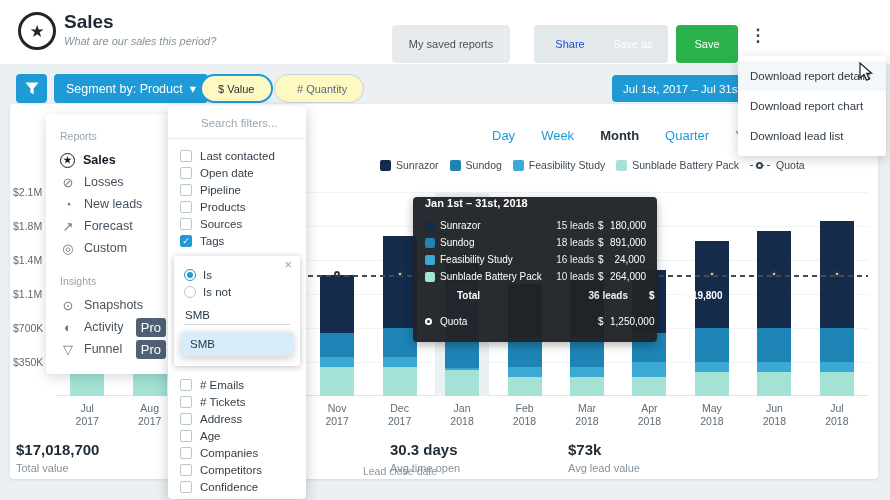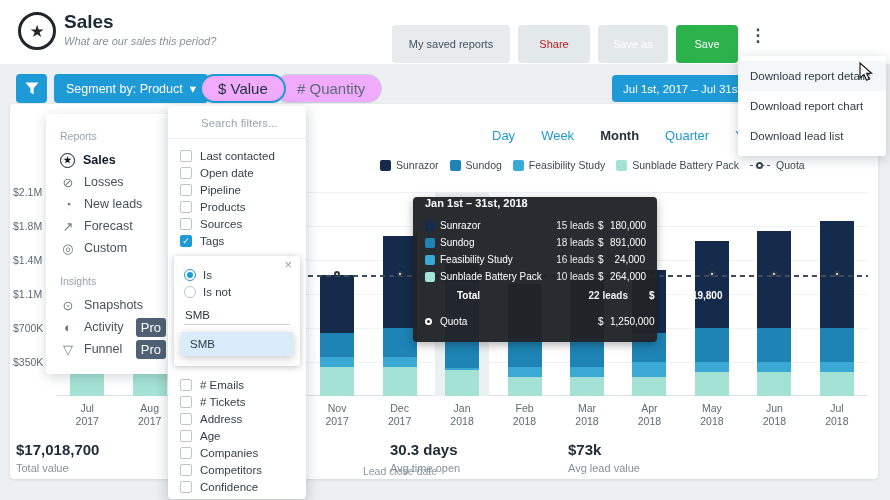--- a/index.html
+++ b/index.html
@@ -8,31 +8,31 @@
   .page { position:relative; width:890px; height:500px; }
 
   
   .header { position:absolute; left:0; top:0; width:890px; height:64px; background:#fff; }
   .logo { position:absolute; left:18px; top:12px; width:38px; height:38px; border:3px solid #20262c; border-radius:50%;
           display:flex; align-items:center; justify-content:center; font-size:17px; color:#20262c; background:#fff; }
   .h-title { position:absolute; left:64px; top:11px; font-size:19px; font-weight:bold; color:#1c2a36; }
   .h-sub { position:absolute; left:64px; top:35px; font-size:11px; font-style:italic; color:#84929c; }
   .btn { position:absolute; top:25px; height:38px; border-radius:4px; font-size:11px; display:flex; align-items:center; justify-content:center; white-space:nowrap; }
   .btn-saved { left:392px; width:118px; background:#e7ebee; color:#43525e; }
-  .btn-share { left:518px; width:72px; background:#e3e8eb; color:#b91c1c; }
+  .btn-share { left:534px; width:72px; background:#e3e8eb; color:#1d4ed8; }
   .btn-saveas { left:598px; width:70px; background:#e3e8eb; color:#fff; }
   .btn-save { left:676px; width:62px; background:#2bb24c; color:#fff; }
   .kebab { position:absolute; left:749px; top:25px; font-size:17px; font-weight:bold; color:#3e4a55; width:18px; text-align:center; }
 
   
   .tb-filter { position:absolute; left:16px; top:74px; width:31px; height:29px; background:#1e9ad6; border-radius:4px;
                display:flex; align-items:center; justify-content:center; z-index:2; }
   .tb-segment { position:absolute; left:54px; top:74px; height:29px; background:#1e9ad6; border-radius:4px; color:#fff;
                 font-size:12.5px; display:flex; align-items:center; gap:7px; padding:0 12px; z-index:2; }
-  .pill { position:absolute; top:74px; height:29px; border-radius:15px; background:#f0abfc; font-size:15px; display:flex; align-items:center; padding:4px 16px; white-space:nowrap; }
+  .pill { position:absolute; top:74px; height:29px; border-radius:15px; background:#fef9c3; font-size:11px; display:flex; align-items:center; padding:4px 16px; white-space:nowrap; }
   .pill-value { left:200px; border:2px solid #1e9ad6; color:#27323c; z-index:3; }
   .pill-qty { left:274px; border:1px solid #c9d2d8; color:#5d6b76; z-index:2; padding-left:22px; }
   .tb-date { position:absolute; left:612px; top:75px; height:27px; background:#1e9ad6; border-radius:4px; color:#fff;
              font-size:11.5px; display:flex; align-items:center; padding:0 11px; white-space:nowrap; z-index:1; }
 
   
   .card { position:absolute; left:10px; top:104px; width:868px; height:375px; background:#fff; border-radius:4px;
           box-shadow:0 1px 3px rgba(40,55,70,.12); }
   .tabs { position:absolute; left:492px; top:128px; display:flex; gap:26px; font-size:13px; z-index:2; }
   .tab { color:#1e9ad6; }
@@ -459,21 +459,21 @@
           <span class="tt-sw" style="background: rgb(163, 226, 212);"></span>
           <span class="tt-name">Sunblade Battery Pack</span>
           <span class="tt-leads">10 leads</span>
           <span class="tt-cur">$</span>
           <span class="tt-val">264,000</span>
         </div>
       </div>
     <div class="tt-row total">
       <span class="tt-sw" style="background:transparent"></span>
       <span class="tt-name">Total</span>
-      <span class="tt-leads">22 leads</span>
+      <span class="tt-leads">36 leads</span>
       <span class="tt-cur">$</span>
       <span class="tt-val">1,519,800</span>
     </div>
     <div class="tt-row quota">
       <span class="tt-dot"></span>
       <span class="tt-name">Quota</span>
       <span class="tt-leads"></span>
       <span class="tt-cur">$</span>
       <span class="tt-val">1,250,000</span>
     </div>

